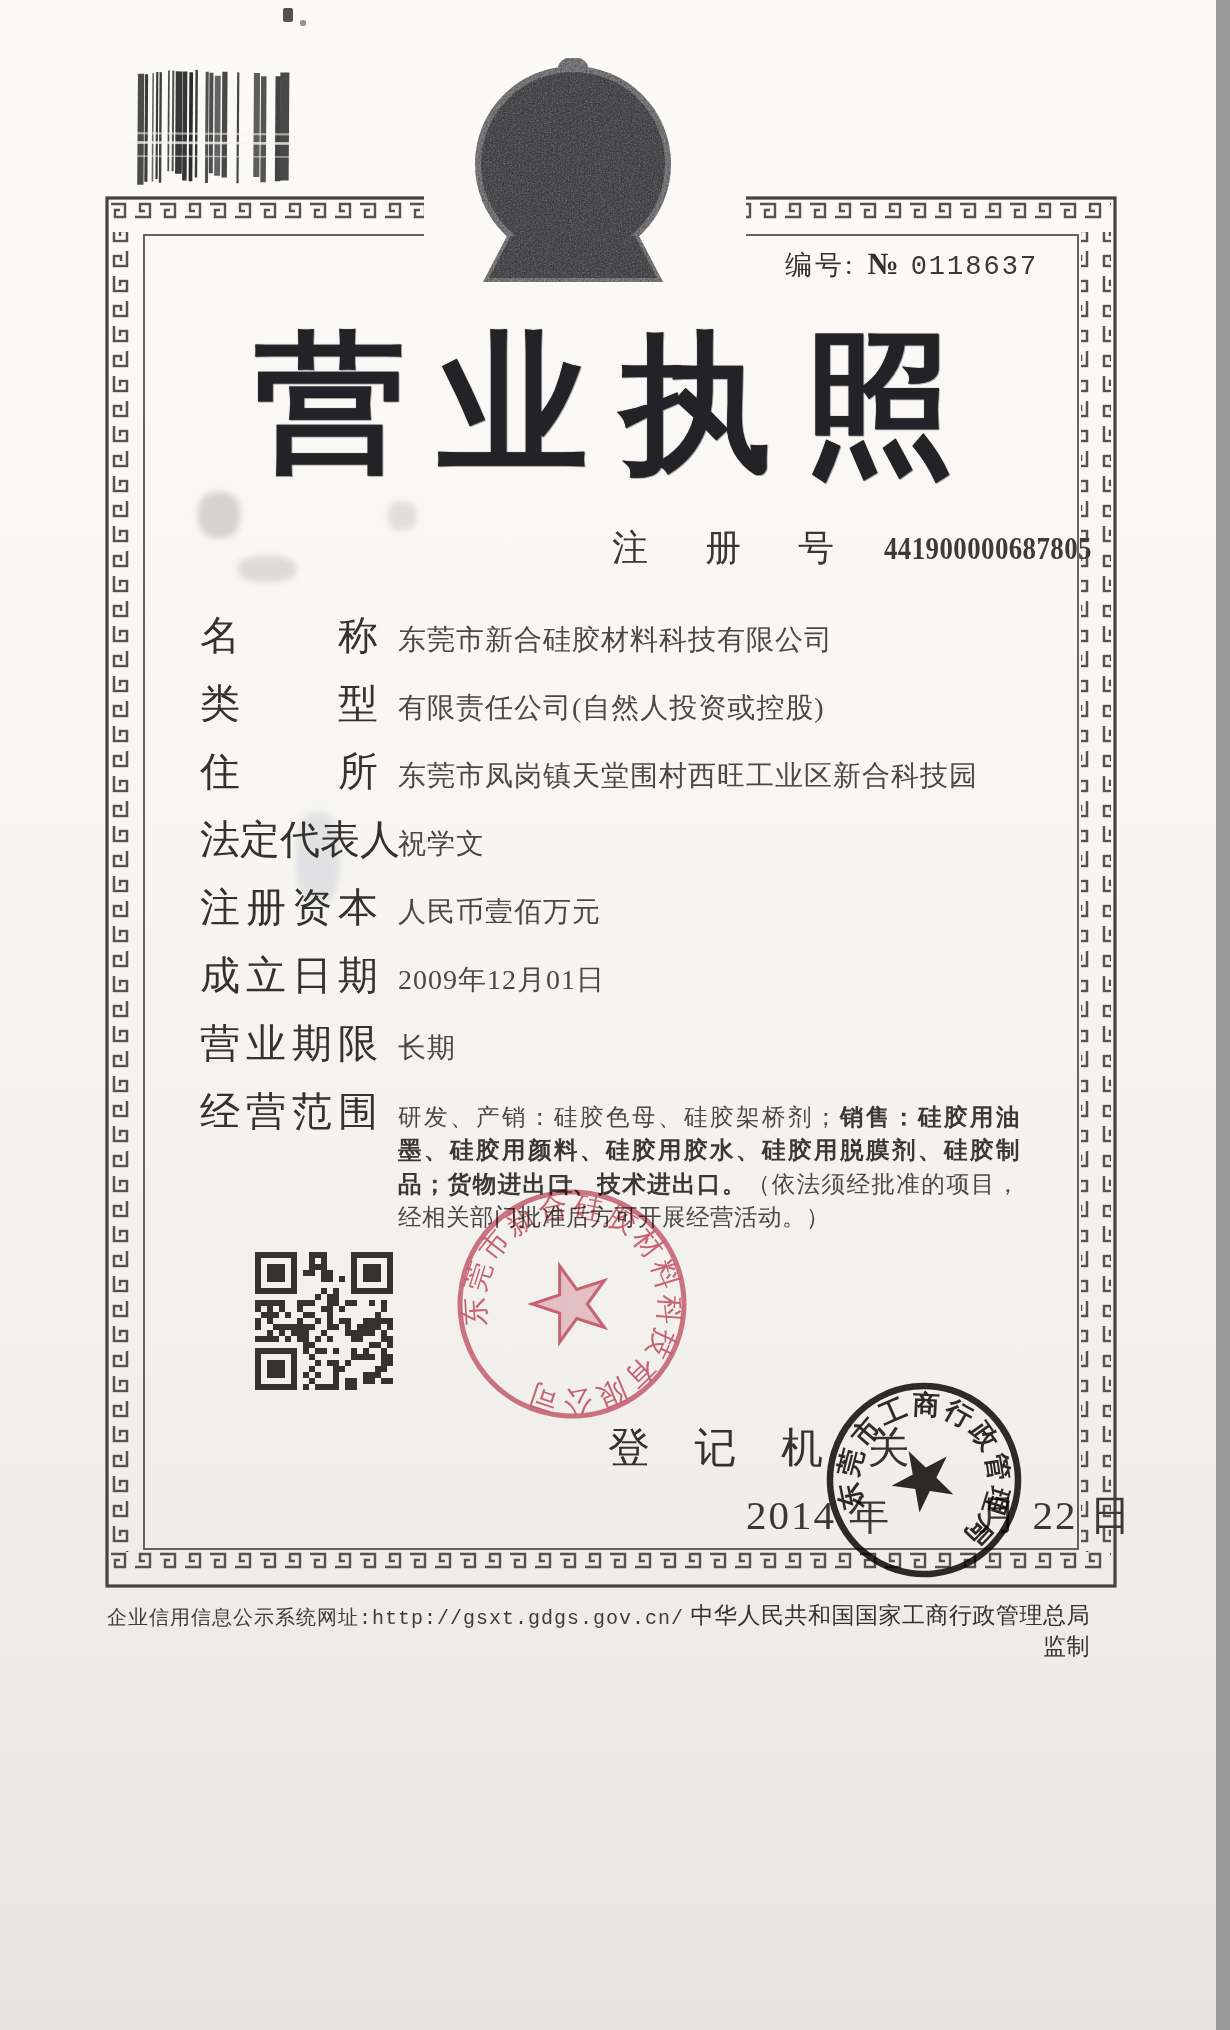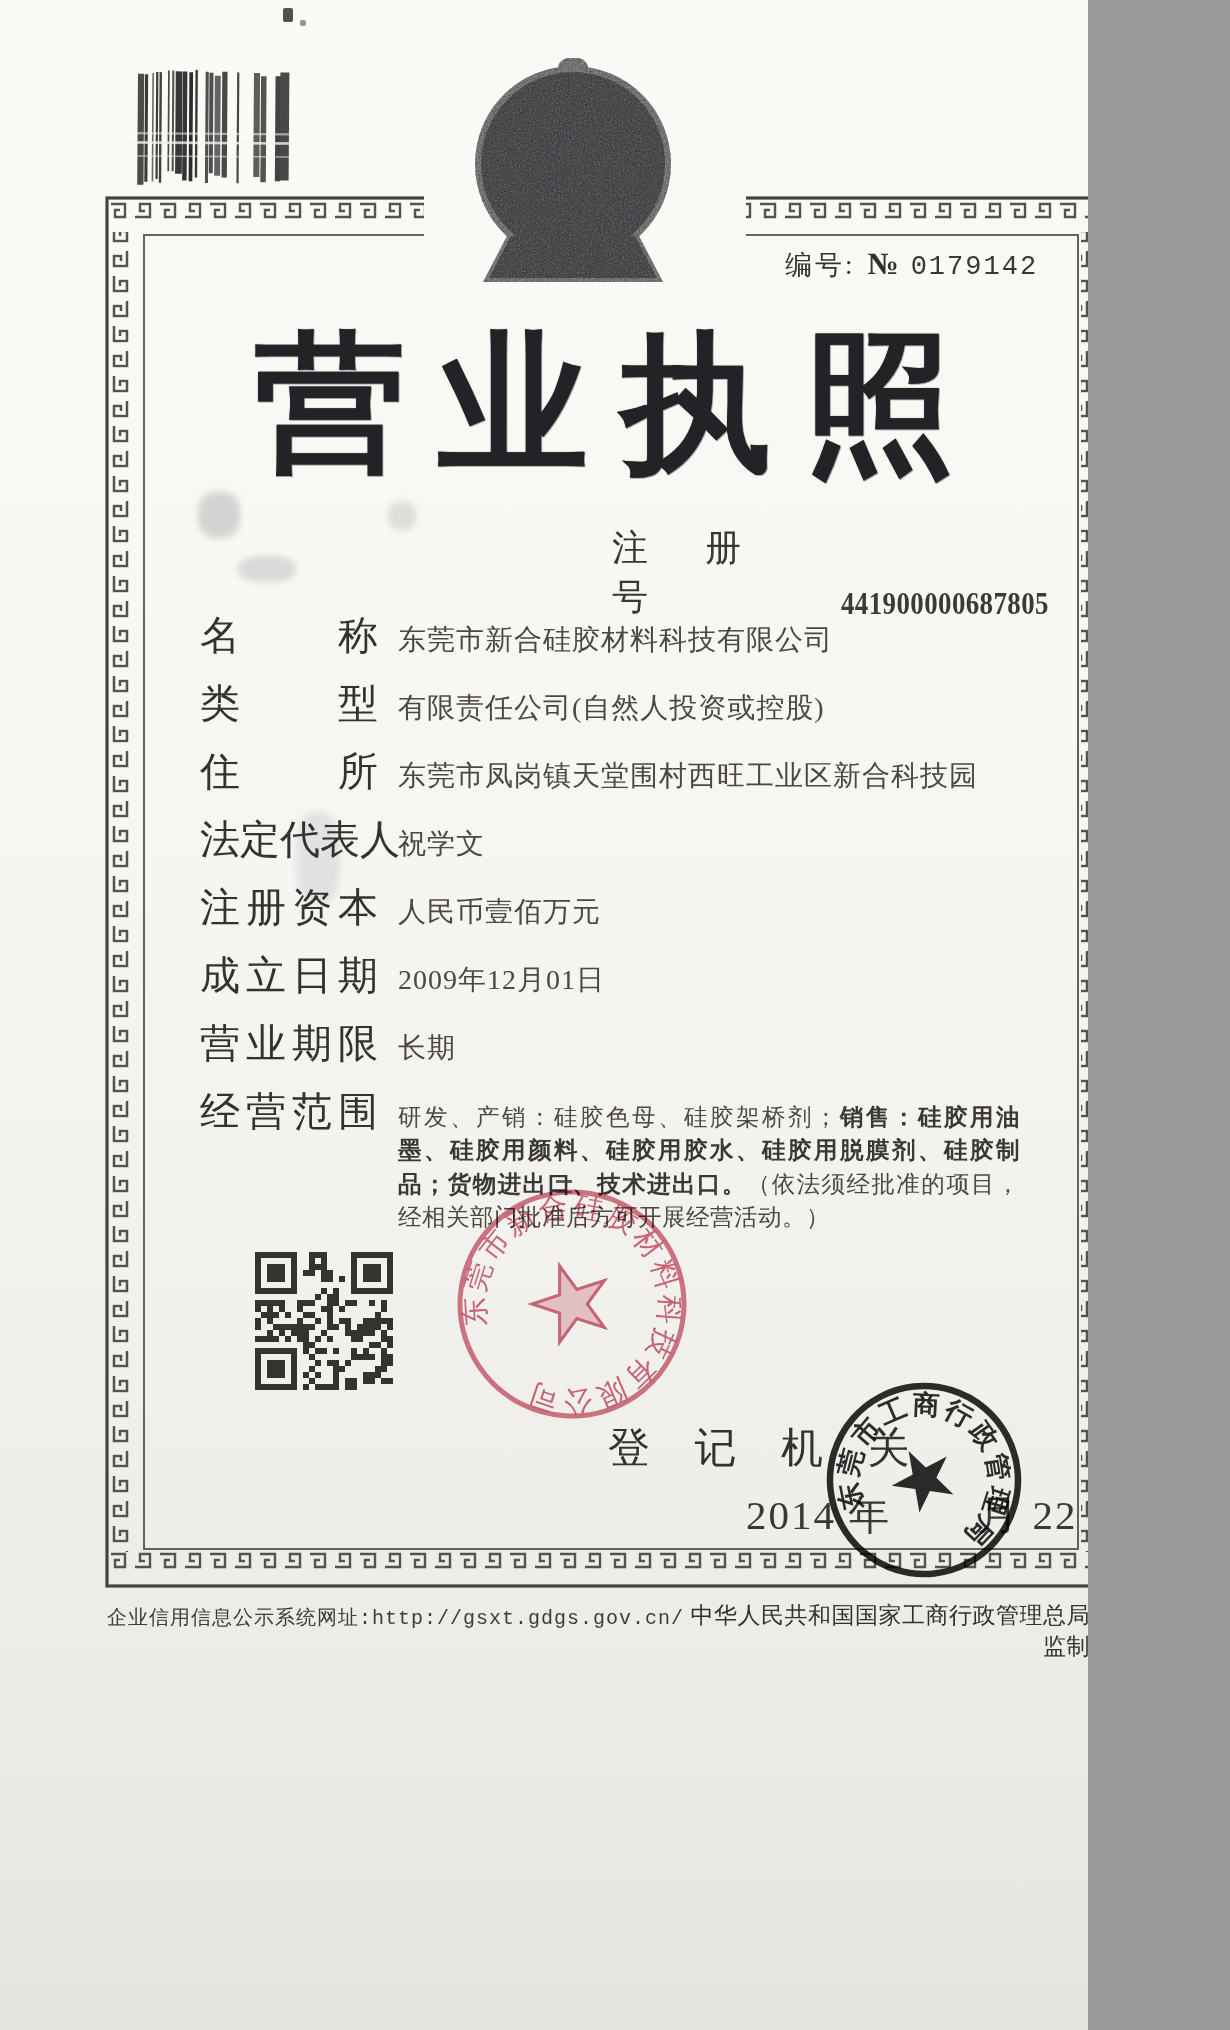--- a/index.html
+++ b/index.html
@@ -1,38 +1,38 @@
 <!DOCTYPE html>
 <html><head>
 <meta charset="utf-8">
 <style>
   html,body{margin:0;padding:0;background:#9a9a9a;}
   .page{
-    position:relative;width:1088px;height:2030px;overflow:hidden;
+    position:relative;width:1216px;height:2030px;overflow:hidden;
     background:linear-gradient(180deg,#fbfaf6 0%,#f7f6f2 40%,#f0efeb 70%,#e9e8e4 92%,#e4e3df 100%);
     font-family:"Liberation Serif","DejaVu Serif",serif;color:#2f2d2a;
   }
   .abs{position:absolute;}
   
   .barcode{left:128px;top:68px;width:172px;height:118px;transform:rotate(.4deg);opacity:.92;}
   .emblem-gap{left:424px;top:188px;width:322px;height:58px;background:#faf9f5;z-index:2;}
   .emblem{left:437px;top:58px;width:272px;height:242px;z-index:3;}
   .frame{left:105px;top:196px;width:1012px;height:1392px;z-index:1;}
   
   .serial{left:785px;top:246px;width:290px;display:flex;align-items:baseline;gap:12px;z-index:4;color:#33312d;}
   .serial .lbl{font-size:27px;letter-spacing:3px;}
   .serial .sym{font-size:31px;font-weight:bold;}
   .serial .num{font-family:"Liberation Mono","DejaVu Sans Mono",monospace;font-size:27px;letter-spacing:2px;color:#3a3834;}
   
   .title{left:105px;top:318px;width:1012px;text-align:center;font-size:150px;line-height:1.15;
     font-weight:800;letter-spacing:33px;padding-left:20px;box-sizing:border-box;color:#232226;
     text-shadow:0 0 1px #3a393c,1px 1px 0 rgba(40,38,42,.35);z-index:4;
     font-family:"Liberation Serif","DejaVu Serif",serif;}
   
-  .regline{left:612px;top:524px;display:flex;align-items:flex-end;gap:26px;z-index:4;}
+  .regline{left:612px;top:524px;display:flex;align-items:center;gap:26px;z-index:4;}
   .regline .lbl{font-size:36px;letter-spacing:24px;color:#393733;}
   .regline .num{font-size:32px;letter-spacing:.5px;color:#3c3a36;display:inline-block;transform:scaleX(.84);transform-origin:left bottom;font-weight:600;}
   
   .fields{left:200px;top:612px;width:880px;z-index:4;}
   .row{display:flex;align-items:baseline;margin-bottom:20px;min-height:48px;}
   .row-label{display:inline-flex;justify-content:space-between;width:178px;flex:0 0 178px;
     font-size:40px;color:#34322e;line-height:1.2;}
   .row-value{margin-left:20px;font-size:28px;color:#4b4742;letter-spacing:1px;line-height:1.3;}
   .row-value.scope{width:622px;font-size:23.5px;line-height:1.42;letter-spacing:.5px;text-align:justify;}
   .row-value.scope .b{font-weight:bold;color:#3b3833;}
@@ -136,21 +136,21 @@
     </g>
     <g fill="#232226" filter="url(#emNoise2)">
       <circle cx="136" cy="106" r="92"></circle>
       <path d="M74,178 L52,220 L220,220 L198,178 Z"></path>
     </g>
   </svg>
 
   <div class="abs serial">
     <span class="lbl">编号:</span>
     <span class="sym">№</span>
-    <span class="num">0179142</span>
+    <span class="num">0118637</span>
   </div>
 
   <div class="abs title">营业执照</div>
 
   <div class="abs regline">
     <span class="lbl">注 册 号</span>
     <span class="num">441900000687805</span>
   </div>
 
   <div class="abs fields">

